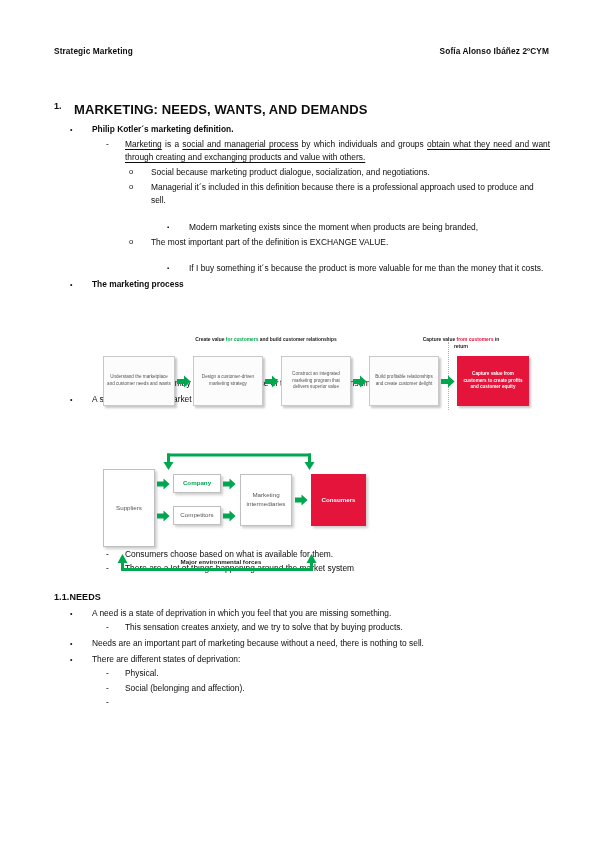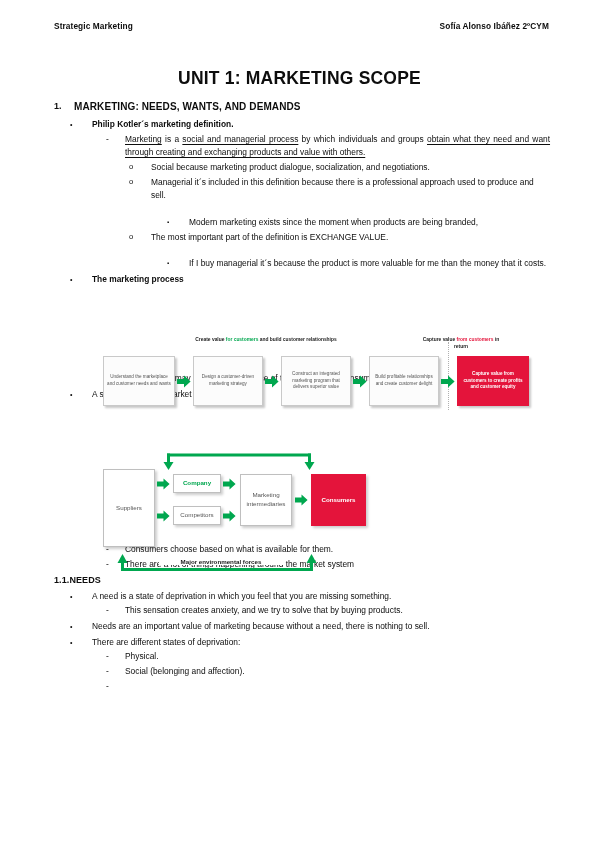--- a/index.html
+++ b/index.html
@@ -19,21 +19,21 @@
     position: relative;
     width: 599px;
     height: 848px;
     padding: 0;
     box-sizing: border-box;
   }
 
   
   .doc-header {
     position: absolute;
-    top: 21px;
+    top: 46px;
     left: 54px;
     right: 50px;
     display: flex;
     justify-content: space-between;
     font-size: 8.3px;
     font-weight: 600;
     letter-spacing: 0.1px;
   }
   .doc-title {
     position: absolute;
@@ -63,23 +63,23 @@
   }
   .marker {
     flex: 0 0 auto;
     text-align: left;
   }
   .txt { flex: 1 1 auto; }
 
   
   .lvl-num { margin-top: 1px; margin-bottom: 3px; }
   .lvl-num .marker { width: 20px; font-weight: 700; font-size: 9px; }
-  .lvl-num .txt { font-weight: 700; font-size: 10px; letter-spacing: 0.1px; }
-
-  .lvl-sub { margin-top: 2px; margin-bottom: 2px; justify-content: center; }
+  .lvl-num .txt { font-weight: 700; font-size: 13px; letter-spacing: 0.1px; }
+
+  .lvl-sub { margin-top: 14px; margin-bottom: 2px; justify-content: center; }
   .lvl-sub .txt { font-weight: 700; font-size: 9px; letter-spacing: 0.1px; }
 
   
   .lvl-1 { padding-left: 16px; margin-top: 2px; }
   .lvl-1 .marker { width: 22px; font-size: 7px; line-height: 1.95; }
   
   .lvl-2 { padding-left: 52px; margin-top: 1px; }
   .lvl-2 .marker { width: 19px; }
   
   .lvl-3 { padding-left: 75px; margin-top: 1px; }
@@ -219,21 +219,20 @@
 </head>
 <body>
 
 <div class="page">
 
   <div class="doc-header">
     <span>Strategic Marketing</span>
     <span>Sofía Alonso Ibáñez 2ºCYM</span>
   </div>
 
-  <div class="doc-title">UNIT 1: MARKETING SCOPE</div>
 
   <div class="content">
 
     <div class="line lvl-num">
       <span class="marker">1.</span>
       <span class="txt">MARKETING: NEEDS, WANTS, AND DEMANDS</span>
     </div>
 
     <div class="line lvl-1">
       <span class="marker">•</span>
@@ -260,21 +259,21 @@
       <span class="txt">Modern marketing exists since the moment when products are being branded,</span>
     </div>
 
     <div class="line lvl-3">
       <span class="marker">o</span>
       <span class="txt">The most important part of the definition is EXCHANGE VALUE.</span>
     </div>
 
     <div class="line lvl-4 justify">
       <span class="marker">▪</span>
-      <span class="txt">If I buy managerial it´s because the product is more valuable for me than the money that it costs.</span>
+      <span class="txt">If I buy something it´s because the product is more valuable for me than the money that it costs.</span>
     </div>
 
     <div class="line lvl-1">
       <span class="marker">•</span>
       <span class="txt bold">The marketing process</span>
     </div>
 
     <div style="height:84px"></div>
 
     <div class="line lvl-2">
@@ -305,21 +304,21 @@
     <div class="line lvl-1">
       <span class="marker">•</span>
       <span class="txt">A need is a state of deprivation in which you feel that you are missing something.</span>
     </div>
     <div class="line lvl-2">
       <span class="marker">-</span>
       <span class="txt">This sensation creates anxiety, and we try to solve that by buying products.</span>
     </div>
     <div class="line lvl-1">
       <span class="marker">•</span>
-      <span class="txt">Needs are an important value of marketing because without a need, there is nothing to sell.</span>
+      <span class="txt">Needs are an important part of marketing because without a need, there is nothing to sell.</span>
     </div>
     <div class="line lvl-1">
       <span class="marker">•</span>
       <span class="txt">There are different states of deprivation:</span>
     </div>
     <div class="line lvl-2">
       <span class="marker">-</span>
       <span class="txt">Physical.</span>
     </div>
     <div class="line lvl-2">

